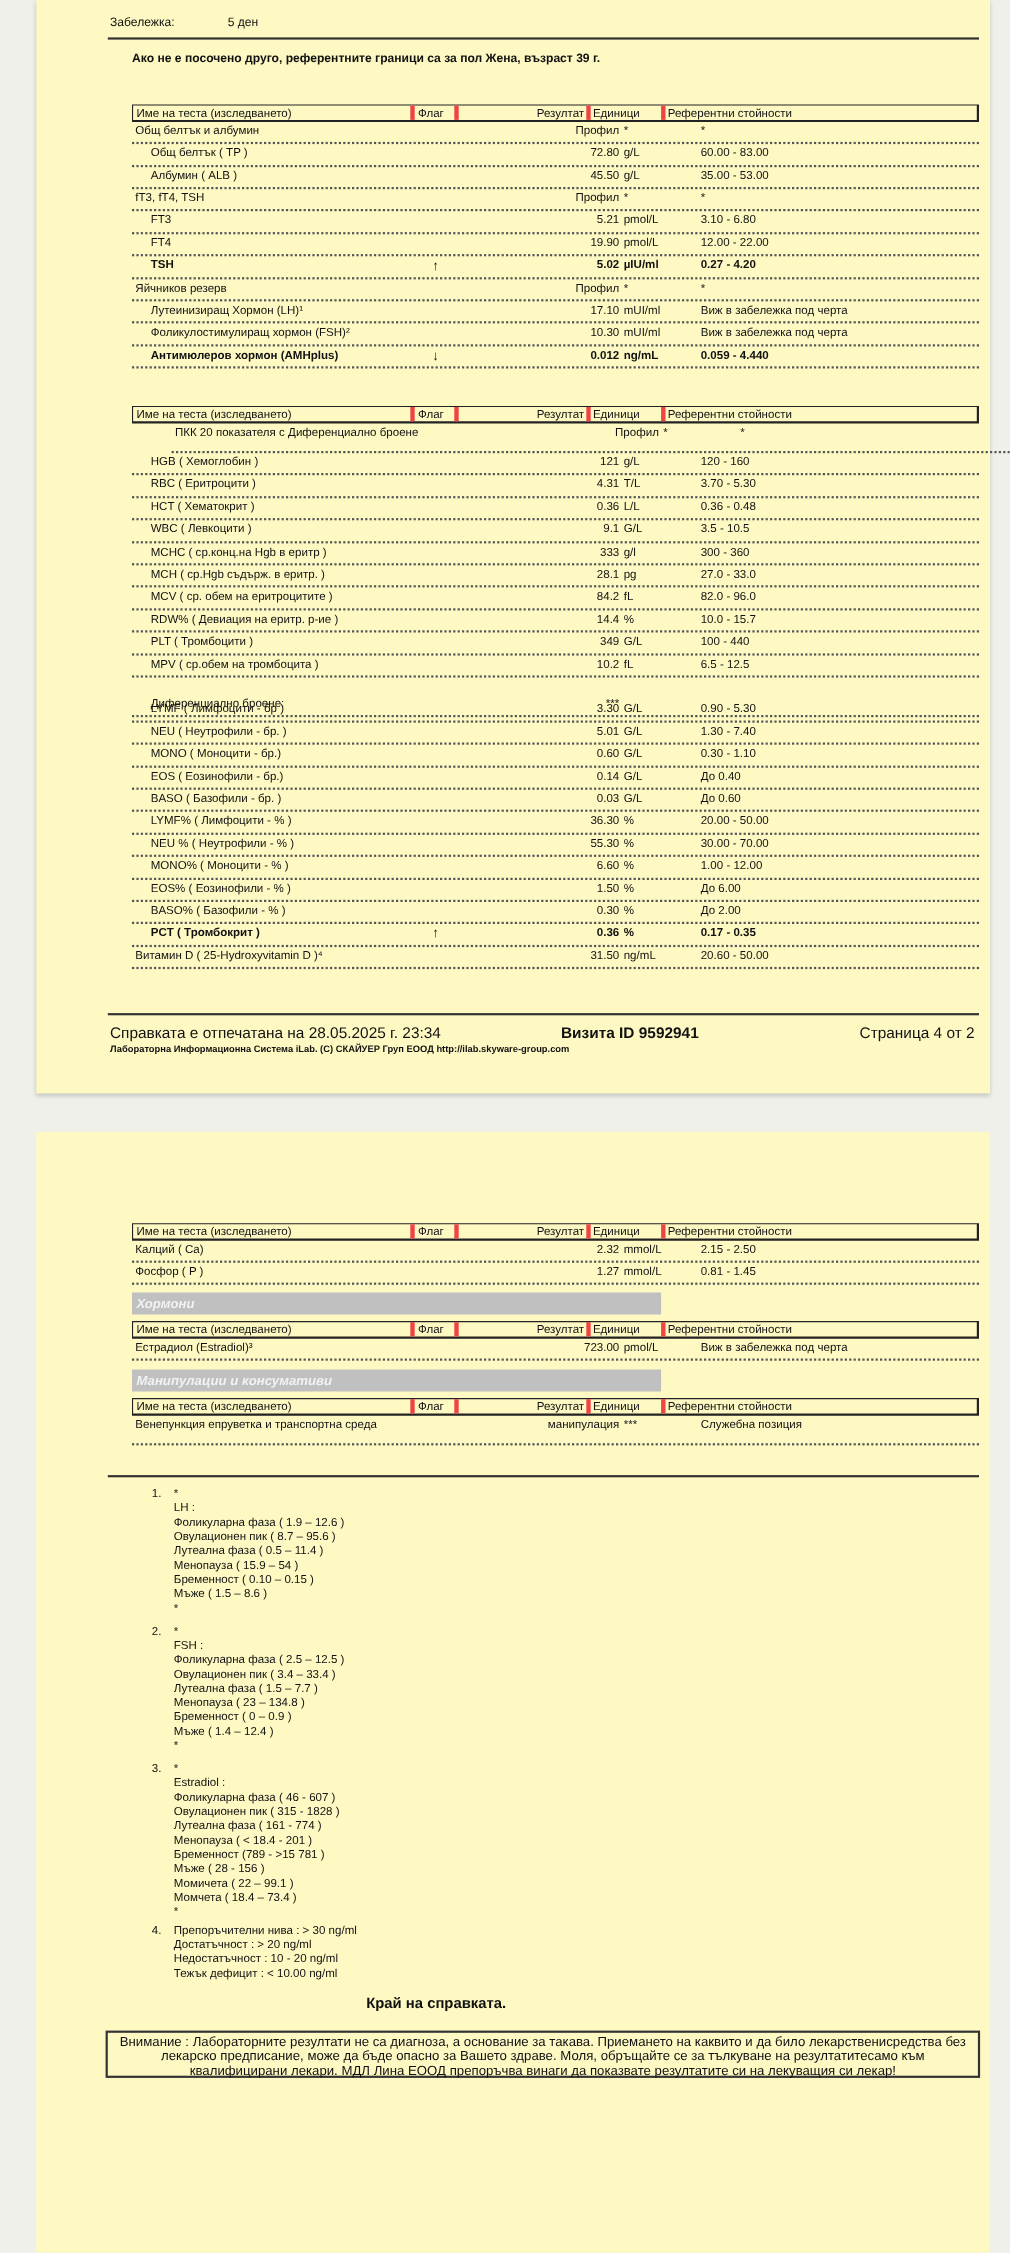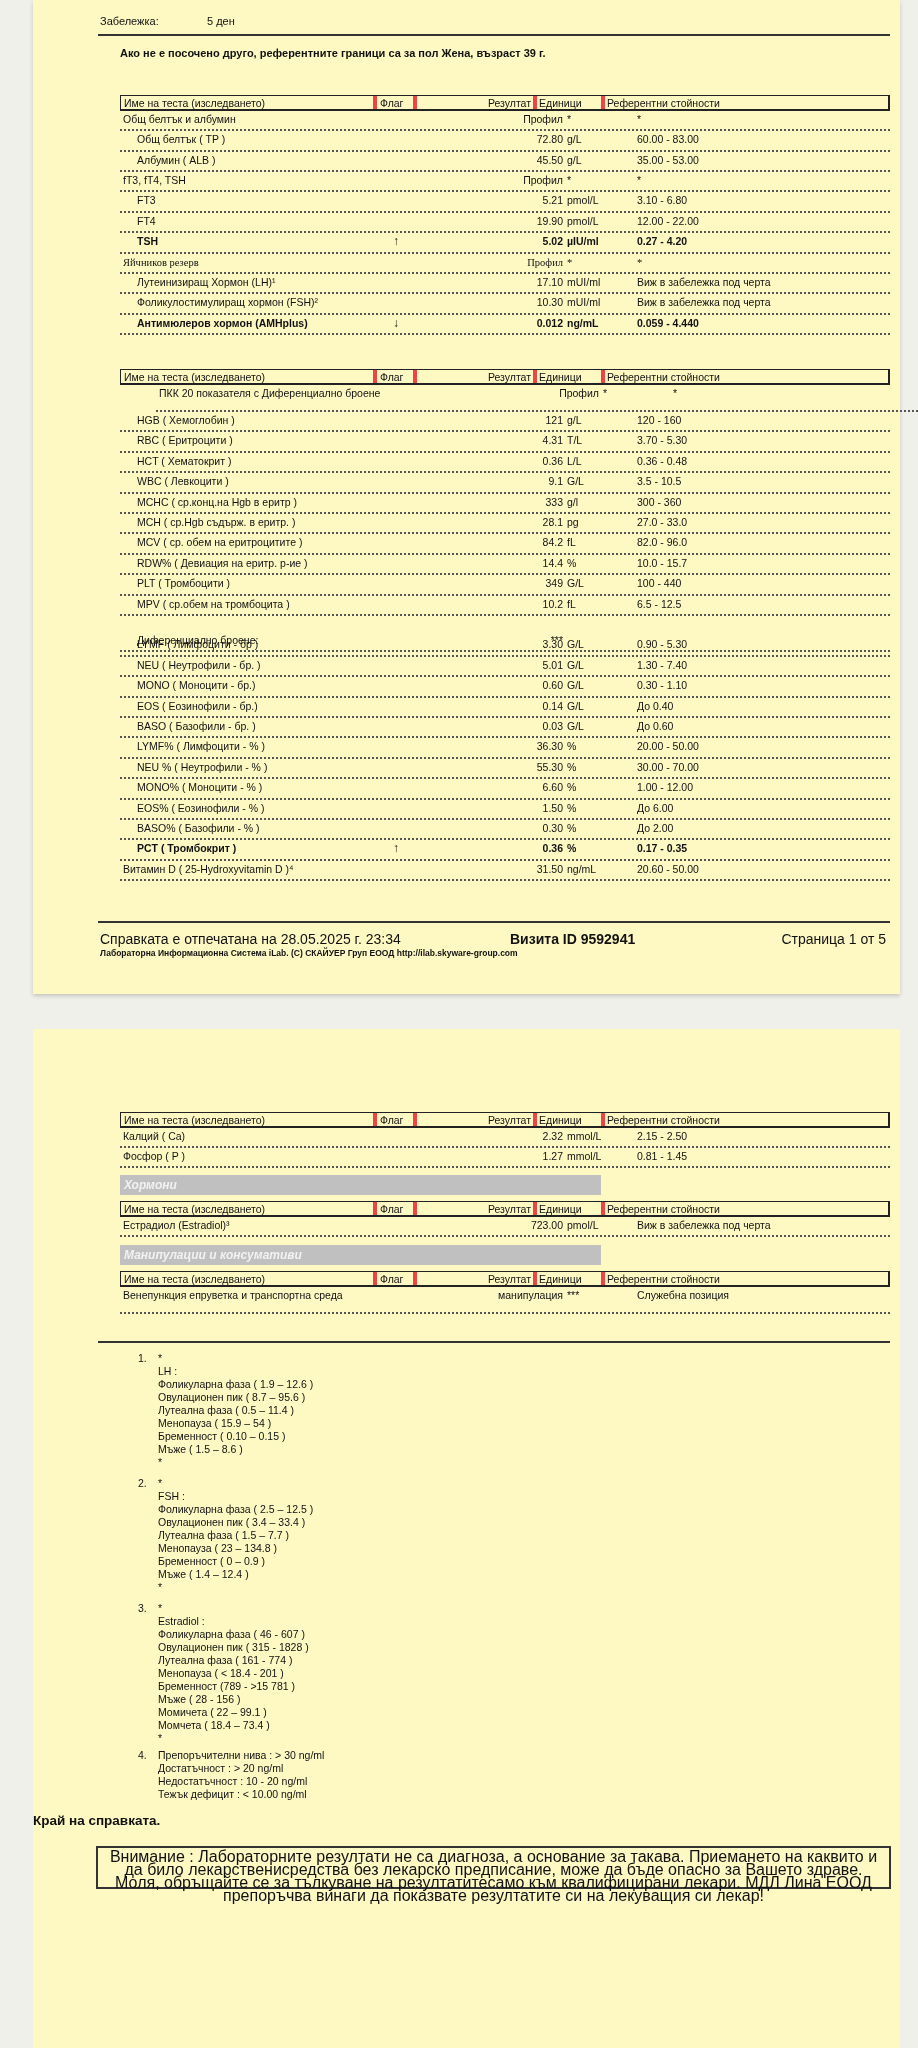--- a/index.html
+++ b/index.html
@@ -53,21 +53,21 @@
   .footer2 { font-size:8.5px; font-weight:bold; }
 
   .fn { position:absolute; left:105px; font-size:10.5px; line-height:13px; }
   .fn .num { position:absolute; left:0; top:0; }
   .fn .body { position:absolute; left:20px; top:0; white-space:nowrap; }
   .fn .body div { height:13px; }
 
   .end-title { font-size:13.5px; font-weight:bold; }
   .warn {
     position:absolute; left:63px; width:795px; height:43px; box-sizing:border-box;
-    border:2px solid #333; font-size:16px; line-height:13px; text-align:center; padding:2px 6px;
+    border:2px solid #333; font-size:12px; line-height:13px; text-align:center; padding:2px 6px;
   }
 </style>
 </head>
 <body>
 
 <div class="page page1">
 
   <div class="abs note-row" style="left:67px; top:15px;">Забележка:</div>
   <div class="abs note-row" style="left:174px; top:15px;">5 ден</div>
   <div class="hr" style="top:34px;"></div>
@@ -124,21 +124,21 @@
         <span class="unit">pmol/L</span>
         <span class="refv">12.00 - 22.00</span>
       </div>
       <div class="row bold" style="top: 233px; height: 20.5px;">
         <span class="name ind">TSH</span>
         <span class="flag">↑</span>
         <span class="res">5.02</span>
         <span class="unit">µIU/ml</span>
         <span class="refv">0.27 - 4.20</span>
       </div>
-      <div class="row" style="top: 253.5px; height: 20px; font-family: Liberation Serif, serif;">
+      <div class="row" style="top: 253.5px; height: 20px;">
         <span class="name">Яйчников резерв</span>
         <span class="flag"></span>
         <span class="res">Профил</span>
         <span class="unit">*</span>
         <span class="refv">*</span>
       </div>
       <div class="row" style="top: 273.5px; height: 20.5px;">
         <span class="name ind">Лутеинизиращ Хормон (LH)¹</span>
         <span class="flag"></span>
         <span class="res">17.10</span>
@@ -336,21 +336,21 @@
         <span class="res">31.50</span>
         <span class="unit">ng/mL</span>
         <span class="refv">20.60 - 50.00</span>
       </div>
     </div>
 
 
   <div class="hr" style="top:921px;"></div>
   <div class="abs footer1" style="left:67px; top:931px;">Справката е отпечатана на 28.05.2025 г. 23:34</div>
   <div class="abs footer1" style="left:477px; top:931px; font-weight:bold;">Визита ID 9592941</div>
-  <div class="abs footer1" style="right:14px; top:931px;">Страница 1 от 5</div>
+  <div class="abs footer1" style="right:14px; top:931px;">Страница 4 от 2</div>
   <div class="abs footer2" style="left:67px; top:948px;">Лабораторна Информационна Система iLab. (C) СКАЙУЕР Груп ЕООД http://ilab.skyware-group.com</div>
 </div>
 
 <div class="page page2">
 
   <div class="thead" style="top:83px;">
     <div class="c first" style="left:3px;">Име на теста (изследването)</div>
     <div class="c" style="left:252px; width:40px; padding-left:3px;">Флаг</div>
     <div class="c" style="left:292px; width:120px; text-align:right; padding-right:2px;">Резултат</div>
     <div class="c" style="left:412px; width:68px; padding-left:2px;">Единици</div>
@@ -460,16 +460,16 @@
         <span class="num">4.</span>
         <div class="body">
           <div>Препоръчителни нива : &gt; 30 ng/ml</div>
           <div>Достатъчност : &gt; 20  ng/ml</div>
           <div>Недостатъчност : 10 - 20  ng/ml</div>
           <div>Тежък дефицит : &lt; 10.00  ng/ml</div>
         </div>
       </div>
     </div>
 
-  <div class="abs end-title" style="left:0; width:727px; top:784px;">Край на справката.</div>
+  <div class="abs end-title" style="left:0; width:727px; text-align:center; top:784px;">Край на справката.</div>
 
   <div class="warn" style="top:817px;">Внимание : Лабораторните резултати не са диагноза, а основание за такава. Приемането на каквито и да било лекарственисредства без лекарско предписание, може да бъде опасно за Вашето здраве. Моля, обръщайте се за тълкуване на резултатитесамо към квалифицирани лекари. МДЛ Лина ЕООД препоръчва винаги да показвате резултатите си на лекуващия си лекар!</div>
 </div>
 
 </body></html>

